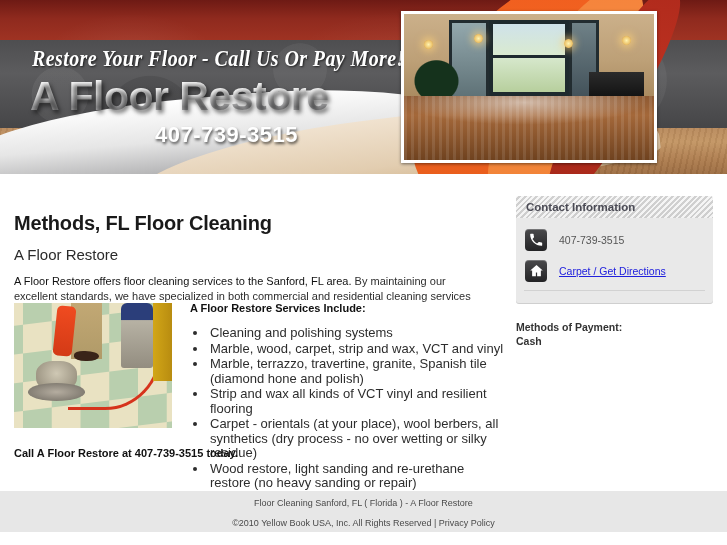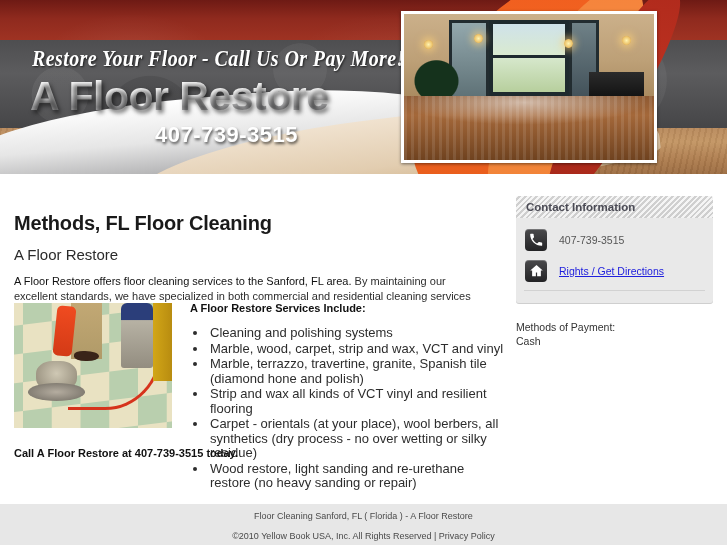--- a/index.html
+++ b/index.html
@@ -216,26 +216,26 @@
     display:flex;align-items:center;justify-content:center;
     margin-right:12px;
   }
   .cicon svg{display:block;}
   .ctext{font-size:10.5px;color:#555;}
   .clink{font-size:10.5px;color:#2020dd;text-decoration:underline;cursor:pointer;}
   .contact-foot{height:4px;margin:4px 8px 0 8px;border-top:1px solid #d2d2d2;}
 
   .payment{
     position:absolute;left:516px;top:146px;
-    font-size:10.5px;line-height:14px;color:#333;
+    font-size:10.5px;line-height:14px;color:#333;font-weight:bold;
   }
 
   
   .footer{
-    position:absolute;left:0;top:504px;width:727px;height:41px;
+    position:absolute;left:0;top:491px;width:727px;height:41px;
     background:#e7e7e7;
     text-align:center;
   }
   .f1{padding-top:7px;font-size:9px;color:#4a4a4a;}
   .f2{padding-top:10px;font-size:9px;color:#4a4a4a;}
   .f2 .plink{color:#4a4a4a;text-decoration:none;cursor:pointer;}
 </style>
 </head>
 <body>
 
@@ -318,21 +318,21 @@
           <span class="ctext">407-739-3515</span>
         </div>
 
 
         <div class="crow">
           <span class="cicon">
             <svg width="15" height="15" viewBox="0 0 24 24" aria-hidden="true">
               <path fill="#ffffff" d="M12 3L2 12h3v9h6v-6h2v6h6v-9h3z"></path>
             </svg>
           </span>
-          <a class="clink">Rights / Get Directions</a>
+          <a class="clink">Carpet / Get Directions</a>
         </div>
 
       </div>
       <div class="contact-foot"></div>
     </div>
 
     <div class="payment">
       <div>Methods of Payment:</div>
       <div>Cash</div>
     </div>

